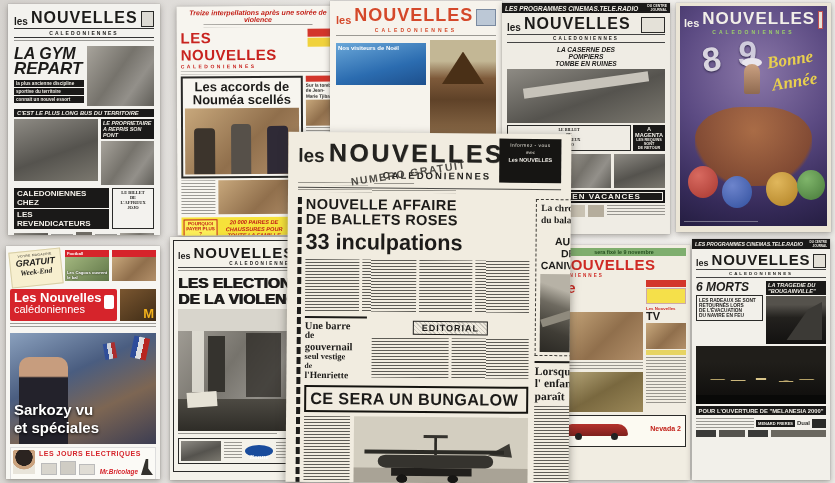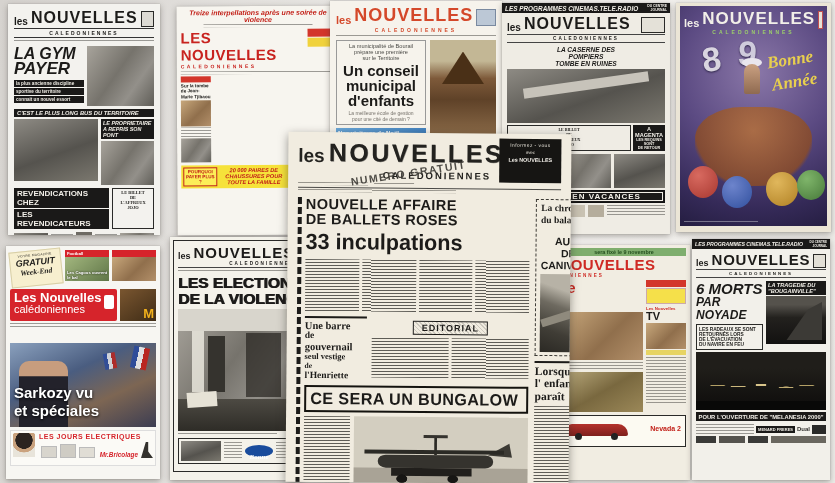--- a/index.html
+++ b/index.html
@@ -35,38 +35,38 @@
       <div style="display:flex;align-items:flex-end;gap:3px">
         <span class="b" style="font-size:10px">les</span>
         <span class="b" style="font-size:16px;letter-spacing:1px">NOUVELLES</span>
         <span class="bx" style="width:22px;height:14px;margin-left:auto;background:#dddbd4"></span>
       </div>
       <div class="b ctr" style="font-size:5px;letter-spacing:2px;border-top:1px solid #333;border-bottom:1px solid #333;padding:1px 0;margin-top:1px">CALEDONIENNES</div>
       <div class="tl2" style="height:3px;margin-top:2px"></div>
       <div style="display:flex;gap:3px;margin-top:3px">
         <div style="width:70px">
           <div class="b i" style="font-size:16px;line-height:.95">LA GYM</div>
-          <div class="b i" style="font-size:17px;line-height:.95">PAYER</div>
+          <div class="b i" style="font-size:17px;line-height:.95">REPART</div>
           <div class="band" style="font-size:4.6px;padding:1px 2px;margin-top:3px">la plus ancienne discipline</div>
           <div class="band" style="font-size:4.6px;padding:1px 2px;margin-top:1px">sportive du territoire</div>
           <div class="band" style="font-size:4.6px;padding:1px 2px;margin-top:1px">connait un nouvel essort</div>
         </div>
         <div class="ph ph-bw" style="flex:1;height:60px"></div>
       </div>
       <div class="band i" style="font-size:5.8px;padding:1px 3px;margin-top:3px">C'EST LE PLUS LONG BUS DU TERRITOIRE</div>
       <div style="display:flex;gap:3px;margin-top:2px">
         <div class="ph ph-bw2" style="width:84px;height:62px"></div>
         <div style="flex:1">
           <div class="band i" style="font-size:5.4px;padding:1px 2px">LE PROPRIETAIRE A REPRIS SON PONT</div>
           <div class="ph ph-bw" style="height:44px;margin-top:2px"></div>
         </div>
       </div>
       <div style="display:flex;gap:3px;margin-top:3px">
         <div style="flex:1">
-          <div class="band" style="font-size:8px;padding:1px 3px">REVENDICATIONS CHEZ</div>
+          <div class="band" style="font-size:8px;padding:1px 3px">CALEDONIENNES CHEZ</div>
           <div class="band" style="font-size:8px;padding:1px 3px;margin-top:1px">LES REVENDICATEURS</div>
         </div>
         <div class="bx serif" style="width:38px;padding:1px">
           <div class="ctr b" style="font-size:4.4px">LE BILLET</div>
           <div class="ctr b" style="font-size:4.4px">DE</div>
           <div class="ctr b" style="font-size:4.4px">L'AFFREUX</div>
           <div class="ctr b" style="font-size:4.4px">JOJO</div>
         </div>
       </div>
       <div style="display:flex;gap:3px;margin-top:3px;align-items:center">
@@ -88,20 +88,35 @@
           <div class="b" style="color:#c8231f;font-size:15px;letter-spacing:.5px">LES NOUVELLES</div>
           <div class="b" style="color:#c8231f;font-size:5px;letter-spacing:2.5px">CALEDONIENNES</div>
         </div>
         <div style="width:28px">
           <div style="height:8px;background:#d3362b"></div>
           <div style="height:9px;background:#f0d23c;margin-top:1px"></div>
         </div>
       </div>
       <div class="tl2" style="height:3px;margin:2px 0"></div>
       <div style="display:flex;gap:3px">
+        <div style="flex:1">
+          <div class="bx" style="padding:2px;border-width:2px">
+            <div class="ctr b" style="font-size:13px;line-height:1">Les accords de</div>
+            <div class="ctr b" style="font-size:13px;line-height:1">Nouméa scellés</div>
+            <div class="ph ph-tan" style="height:66px;margin-top:2px">
+              <div style="position:absolute;left:8%;bottom:0;width:18%;height:70%;background:#3c342c;border-radius:4px 4px 0 0"></div>
+              <div style="position:absolute;left:40%;bottom:0;width:18%;height:76%;background:#565049;border-radius:4px 4px 0 0"></div>
+              <div style="position:absolute;left:72%;bottom:0;width:18%;height:72%;background:#2f2a36;border-radius:4px 4px 0 0"></div>
+            </div>
+          </div>
+          <div style="display:flex;gap:3px;margin-top:2px">
+            <div class="tl2" style="width:34px;height:34px"></div>
+            <div class="ph ph-tan" style="flex:1;height:34px"></div>
+          </div>
+        </div>
         <div style="width:30px">
           <div style="height:6px;background:#d3362b"></div>
           <div class="b" style="font-size:4.6px;margin-top:1px;line-height:1.15">Sur la tombe de Jean-Marie Tjibaou</div>
           <div class="ph ph-tan" style="height:26px;margin-top:1px"></div>
           <div class="tl2" style="height:10px;margin-top:1px"></div>
           <div class="ph ph-bw" style="height:24px;margin-top:1px"></div>
         </div>
       </div>
       <div style="display:flex;gap:3px;background:#f6e23a;margin-top:3px;padding:2px;align-items:center">
         <div style="width:30px;background:#fcee58;border:1px solid #c22018;padding:1px">
@@ -121,30 +136,20 @@
     <div style="padding:4px 6px">
       <div style="display:flex;align-items:flex-end;gap:3px">
         <span class="b" style="color:#d4482a;font-size:11px">les</span>
         <span class="b" style="color:#d4482a;font-size:18px;letter-spacing:1px">NOUVELLES</span>
         <span class="bx" style="width:26px;height:15px;margin-left:auto;background:#bcc8d6;border-color:#7a8aa0"></span>
       </div>
       <div class="b" style="color:#d4482a;font-size:5px;letter-spacing:3px;text-align:center;margin-top:1px">CALEDONIENNES</div>
       <div class="tl2" style="height:3px;margin:2px 0"></div>
       <div style="display:flex;gap:4px">
         <div style="flex:1">
-          <div class="bx" style="border-width:1px;padding:2px;border-color:#999">
-            <div class="ctr" style="font-size:5.6px;color:#4a4a46">La municipalité de Bourail</div>
-            <div class="ctr" style="font-size:5.6px;color:#4a4a46">prépare une première</div>
-            <div class="ctr" style="font-size:5.6px;color:#4a4a46">sur le Territoire</div>
-            <div class="ctr b" style="font-size:15px;line-height:1;margin-top:2px">Un conseil</div>
-            <div class="ctr b" style="font-size:15px;line-height:1">municipal</div>
-            <div class="ctr b" style="font-size:15px;line-height:1">d'enfants</div>
-            <div class="ctr" style="font-size:5px;color:#77736c;margin-top:2px">La meilleure école de gestion</div>
-            <div class="ctr" style="font-size:5px;color:#77736c">pour une cité de demain ?</div>
-          </div>
           <div style="display:flex;gap:3px;margin-top:3px">
             <div style="flex:1;height:38px;background:linear-gradient(165deg,#6aa7d8,#2b6cb0 60%,#1d4f8c);padding:2px">
               <div class="b" style="color:#fff;font-size:6px">Nos visiteurs de Noël</div>
             </div>
           </div>
         </div>
         <div style="width:66px">
           <div class="ph" style="height:96px;background:linear-gradient(180deg,#c3b795 0 22%,#7e5a3a 40%,#5f4228 62%,#8a6a48)">
             <div style="position:absolute;left:18%;top:12%;width:64%;height:34%;background:#4a3017;clip-path:polygon(0 100%,50% 0,100% 100%)"></div>
           </div>
@@ -262,21 +267,21 @@
         <div style="flex:1;background:#d6242b;border-radius:2px;padding:2px 4px;position:relative">
           <div class="b" style="color:#fff;font-size:13px;line-height:1">Les Nouvelles</div>
           <div style="color:#fff;font-size:11px;line-height:1">calédoniennes</div>
           <div style="position:absolute;right:3px;top:6px;width:10px;height:14px;background:#fff;border-radius:2px"></div>
         </div>
         <div style="width:36px;background:linear-gradient(145deg,#7a5630,#3f2c16);position:relative">
           <span class="b" style="position:absolute;right:2px;bottom:0;color:#f2b11c;font-size:13px">M</span>
         </div>
       </div>
       <div class="tl2" style="height:4px;margin-top:2px"></div>
-      <div class="ph ph-crowd" style="height:84px;margin-top:16px">
+      <div class="ph ph-crowd" style="height:111px;margin-top:6px">
         <div style="position:absolute;right:8px;top:4px;width:16px;height:22px;background:linear-gradient(90deg,#2a4a9e 33%,#eee 33% 66%,#c22018 66%);transform:rotate(12deg);opacity:.9"></div>
         <div style="position:absolute;right:40px;top:10px;width:12px;height:16px;background:linear-gradient(90deg,#2a4a9e 33%,#eee 33% 66%,#c22018 66%);transform:rotate(-10deg);opacity:.8"></div>
         <div style="position:absolute;left:6%;bottom:0;width:34%;height:78%;background:linear-gradient(180deg,#c79d7e 0 22%,#23222b 24%);border-radius:10px 10px 0 0"></div>
         <div class="b" style="position:absolute;left:4px;bottom:26px;color:#fff;font-size:15px;text-shadow:0 1px 3px #000">Sarkozy vu</div>
         <div class="b" style="position:absolute;left:4px;bottom:8px;color:#fff;font-size:15px;text-shadow:0 1px 3px #000">et spéciales</div>
       </div>
       <div style="margin-top:3px;background:#fbfaf6;border:1px solid #ddd;padding:2px;height:30px;position:relative">
         <div class="b" style="color:#d6242b;font-size:7px;letter-spacing:.5px;margin-left:26px">LES JOURS ELECTRIQUES</div>
         <div style="position:absolute;left:2px;top:2px;width:22px;height:24px;background:radial-gradient(circle at 50% 30%,#2b2320 0 42%,#caa27e 44% 60%,#e8e4da 62%)"></div>
         <div style="display:flex;gap:3px;margin:2px 0 0 28px;align-items:flex-end">
@@ -364,22 +369,21 @@
     </div>
     <div style="padding:2px 4px">
       <div style="display:flex;align-items:flex-end;gap:3px">
         <span class="b" style="font-size:9px">les</span>
         <span class="b" style="font-size:15px;letter-spacing:.8px">NOUVELLES</span>
         <span class="bx" style="width:18px;height:12px;margin-left:auto;background:#e2dfd6"></span>
       </div>
       <div class="b ctr" style="font-size:4.4px;letter-spacing:2px;border-top:1px solid #444;border-bottom:1px solid #444;padding:1px 0;margin-top:1px">CALEDONIENNES</div>
       <div style="display:flex;gap:3px;margin-top:3px">
         <div style="flex:1">
-          <div class="b i" style="font-size:15px;line-height:1">6 MORTS</div>
-          <div class="b i" style="font-size:12px;line-height:1.1">PAR NOYADE</div>
+          <div class="b i" style="font-size:12px;line-height:1">6 MORTS</div>
           <div class="bx" style="padding:2px;margin-top:2px">
             <div class="b" style="font-size:4.8px">LES RADEAUX SE SONT</div>
             <div class="b" style="font-size:4.8px">RETOURNÉS LORS</div>
             <div class="b" style="font-size:4.8px">DE L'ÉVACUATION</div>
             <div class="b" style="font-size:4.8px">DU NAVIRE EN FEU</div>
           </div>
         </div>
         <div style="width:60px">
           <div class="band i" style="padding:1px 2px">
             <div style="font-size:5.6px">LA TRAGEDIE DU</div>

